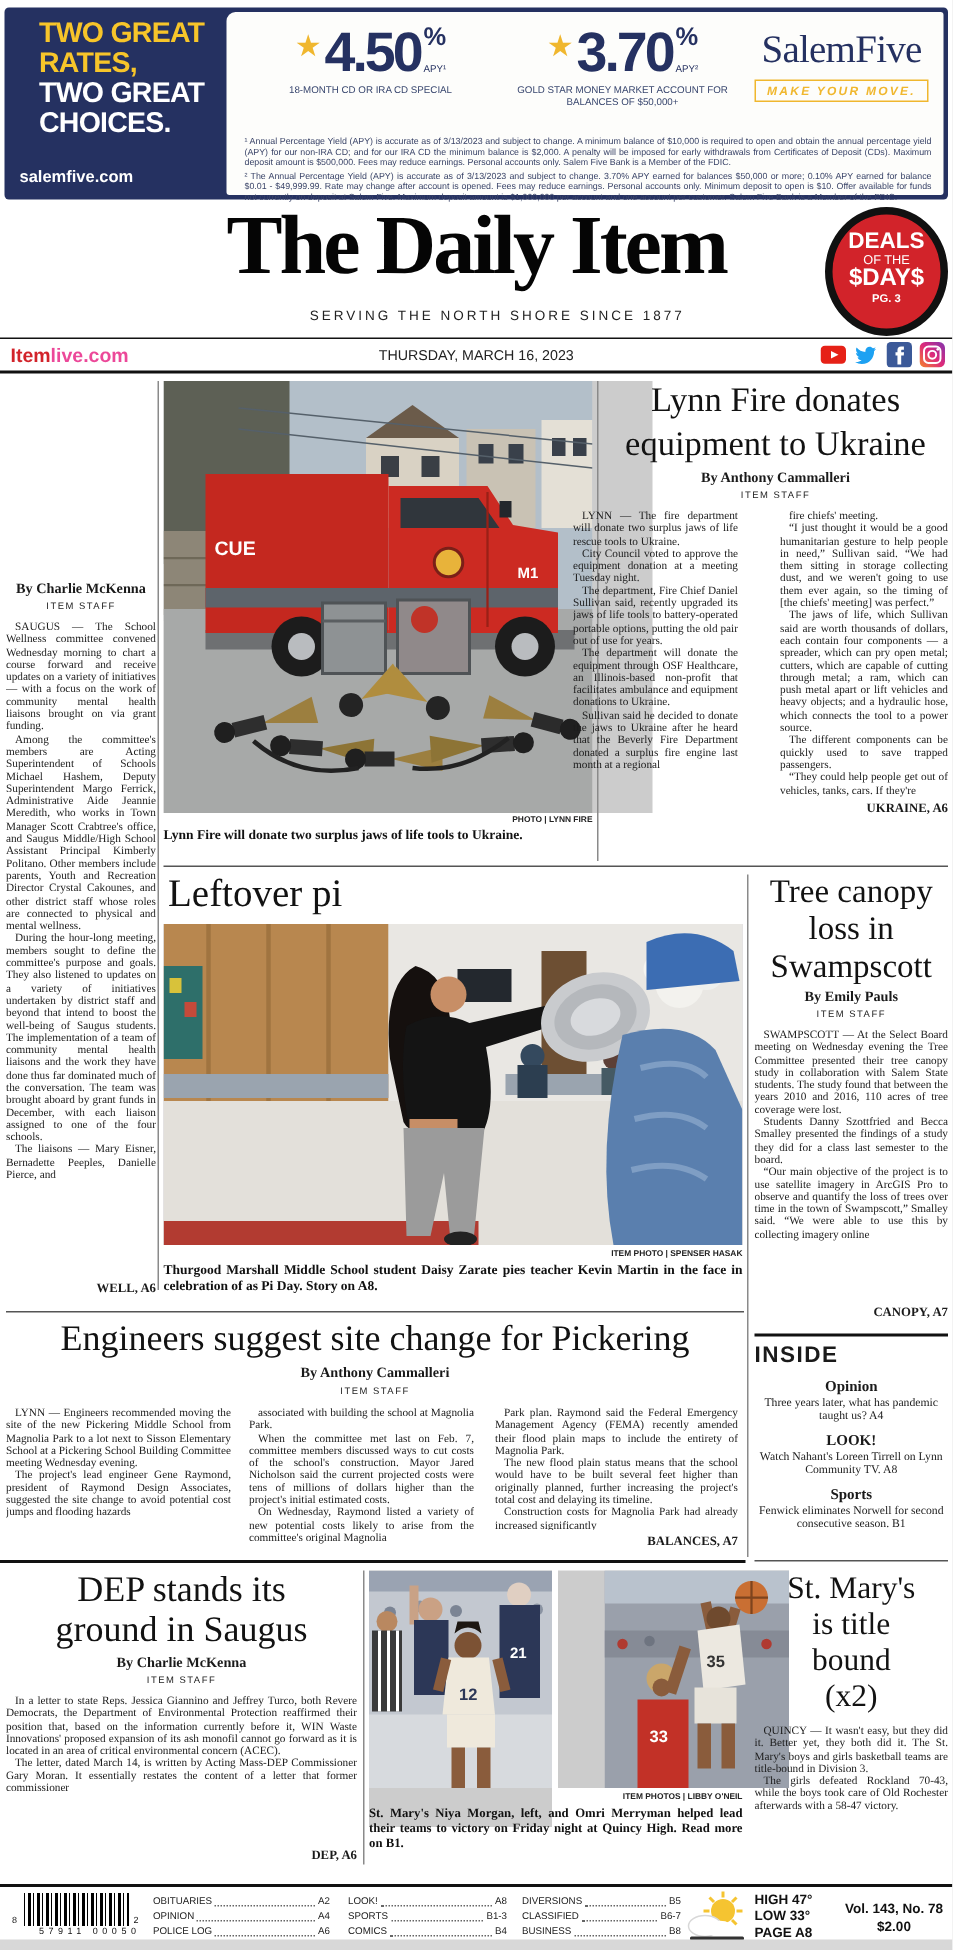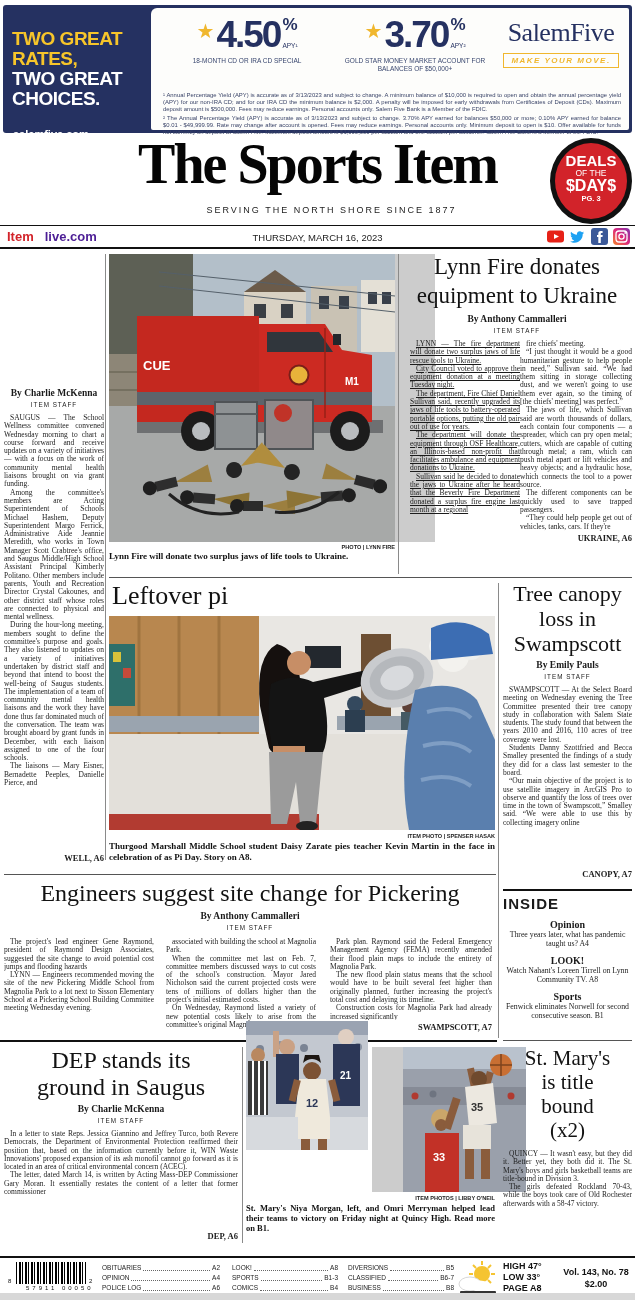--- a/index.html
+++ b/index.html
@@ -1,21 +1,21 @@
 <!DOCTYPE html>
 <html><head>
 <meta charset="utf-8">
 <style>
   html,body{margin:0;padding:0;background:#e9e9e9;}
   .page{position:relative;width:635px;height:1300px;background:#ffffff;overflow:hidden;
         font-family:"Liberation Serif",serif;color:#1a1a1a;margin:0 auto;}
   .abs{position:absolute;}
   
   .ad{position:absolute;left:3px;top:5px;width:629px;height:128px;background:#253161;border-radius:3px;}
-  .ad-left{position:absolute;left:0;top:16px;width:150px;height:128px;padding:8px 0 0 9px;box-sizing:border-box;}
+  .ad-left{position:absolute;left:0;top:0;width:150px;height:128px;padding:8px 0 0 23px;box-sizing:border-box;}
   .ad-big{font-family:"Liberation Sans",sans-serif;font-weight:bold;font-size:19px;line-height:20px;letter-spacing:-0.5px;}
   .yellow{color:#f7c52a;} .white{color:#ffffff;}
   .ad-site{position:absolute;left:10px;bottom:9px;font-family:"Liberation Sans",sans-serif;font-weight:bold;font-size:11px;color:#fff;}
   .ad-panel{position:absolute;left:148px;top:3px;right:3px;bottom:3px;background:#fdfdfb;border-radius:6px 2px 2px 2px;}
   .ad-rates{position:absolute;left:12px;top:8px;right:6px;display:flex;}
   .rate{width:168px;text-align:center;}
   .rate-line{display:flex;align-items:flex-start;justify-content:center;}
   .star-icon{color:#f0b72e;font-size:20px;line-height:30px;margin-right:2px;}
   .rate-num{font-family:"Liberation Sans",sans-serif;font-weight:bold;font-size:37px;line-height:38px;color:#253161;letter-spacing:-2px;}
   .rate-sup{display:inline-block;text-align:left;margin-left:2px;}
@@ -38,21 +38,21 @@
   .deals-badge{position:absolute;right:3px;top:138px;width:82px;height:86px;background:#d2232a;
                border:5px solid #111;border-radius:50%;text-align:center;color:#fff;
                font-family:"Liberation Sans",sans-serif;box-sizing:border-box;padding-top:10px;}
   .deals-l1{font-weight:bold;font-size:15px;line-height:15px;}
   .deals-l2{font-size:8.5px;line-height:10px;}
   .deals-l3{font-weight:bold;font-size:16px;line-height:16px;}
   .deals-l4{font-weight:bold;font-size:7.5px;line-height:10px;}
   .datebar{position:absolute;left:0;top:225px;width:635px;height:24px;border-top:1.5px solid #111;
            border-bottom:2.5px solid #111;box-sizing:border-box;}
   .site-link{position:absolute;left:7px;top:229px;font-family:"Liberation Sans",sans-serif;font-weight:bold;font-size:13px;}
-  .site-red{color:#d2232a;} .site-black{color:#4c1d95;margin-left:11px;}
+  .site-red{color:#d2232a;} .site-black{color:#ec4899;}
   .date-text{position:absolute;left:0;top:232px;width:635px;text-align:center;
              font-family:"Liberation Sans",sans-serif;font-size:9.5px;color:#222;}
   .social{position:absolute;right:5px;top:228px;display:flex;gap:5px;}
   .social .sic{width:17px;height:17px;display:block;}
   
   .v-rule{position:absolute;width:1px;background:#8a8a8a;}
   .h-rule{position:absolute;height:1px;background:#555;}
   .h-rule2{position:absolute;height:2px;background:#111;}
   
   .hl{font-family:"Liberation Serif",serif;color:#121212;text-align:center;}
@@ -124,21 +124,21 @@
           <div class="logo-tag">MAKE YOUR MOVE.</div>
         </div>
       </div>
       <div class="ad-fine">
         <p>¹ Annual Percentage Yield (APY) is accurate as of 3/13/2023 and subject to change. A minimum balance of $10,000 is required to open and obtain the annual percentage yield (APY) for our non-IRA CD; and for our IRA CD the minimum balance is $2,000. A penalty will be imposed for early withdrawals from Certificates of Deposit (CDs). Maximum deposit amount is $500,000. Fees may reduce earnings. Personal accounts only. Salem Five Bank is a Member of the FDIC.</p>
         <p>² The Annual Percentage Yield (APY) is accurate as of 3/13/2023 and subject to change. 3.70% APY earned for balances $50,000 or more; 0.10% APY earned for balance $0.01 - $49,999.99. Rate may change after account is opened. Fees may reduce earnings. Personal accounts only. Minimum deposit to open is $10. Offer available for funds not currently on deposit at Salem Five. Maximum deposit amount is $1,000,000 per account and one account per customer. Salem Five Bank is a Member of the FDIC.</p>
       </div>
     </div>
   </div>
 
-  <div class="mast-title">The Sports Item</div>
+  <div class="mast-title">The Daily Item</div>
   <div class="mast-tag">SERVING THE NORTH SHORE SINCE 1877</div>
   <div class="deals-badge">
     <div class="deals-l1">DEALS</div>
     <div class="deals-l2">OF THE</div>
     <div class="deals-l3">$DAY$</div>
     <div class="deals-l4">PG. 3</div>
   </div>
   <div class="datebar"></div>
   <div class="site-link">
     <span class="site-red">Item</span><span class="site-black">live.com</span>
@@ -268,21 +268,21 @@
   <div class="abs credit" style="left:109px;top:544px;width:286px;">PHOTO | LYNN FIRE</div>
   <div class="abs caption" style="left:109px;top:551px;width:286px;height:24px;">Lynn Fire will donate two surplus jaws of life tools to Ukraine.</div>
   <div class="v-rule" style="left:398px;top:254px;height:320px;"></div>
 
   <div class="abs hl" style="left:402px;top:252px;width:230px;font-size:23px;line-height:29px;">
     <span>Lynn Fire donates</span><br>
     <span>equipment to Ukraine</span>
   </div>
   <div class="abs by" style="left:402px;top:314px;width:230px;">By Anthony Cammalleri</div>
   <div class="abs staff" style="left:402px;top:326px;width:230px;">ITEM STAFF</div>
-  <div class="abs body-text" style="left:410px;top:340px;width:110px;height:200px;text-decoration:underline;">
+  <div class="abs body-text" style="left:382px;top:340px;width:110px;height:200px;">
       <p>LYNN — The fire department will donate two surplus jaws of life rescue tools to Ukraine.</p>
       <p>City Council voted to approve the equipment donation at a meeting Tuesday night.</p>
       <p>The department, Fire Chief Daniel Sullivan said, recently upgraded its jaws of life tools to battery-operated portable options, putting the old pair out of use for years.</p>
       <p>The department will donate the equipment through OSF Healthcare, an Illinois-based non-profit that facilitates ambulance and equipment donations to Ukraine.</p>
       <p>Sullivan said he decided to donate the jaws to Ukraine after he heard that the Beverly Fire Department donated a surplus fire engine last month at a regional</p>
     </div>
   <div class="abs body-text" style="left:520px;top:340px;width:112px;height:192px;">
       <p>fire chiefs' meeting.</p>
       <p>“I just thought it would be a good humanitarian gesture to help people in need,” Sullivan said. “We had them sitting in storage collecting dust, and we weren't going to use them ever again, so the timing of [the chiefs' meeting] was perfect.”</p>
       <p>The jaws of life, which Sullivan said are worth thousands of dollars, each contain four components — a spreader, which can pry open metal; cutters, which are capable of cutting through metal; a ram, which can push metal apart or lift vehicles and heavy objects; and a hydraulic hose, which connects the tool to a power source.</p>
@@ -369,50 +369,50 @@
       <div class="inside-text">Fenwick eliminates Norwell for second consecutive season. B1</div>
     </div>
   </div>
   <div class="h-rule" style="left:503px;top:1040px;width:129px;"></div>
 
   <div class="h-rule" style="left:4px;top:874px;width:492px;"></div>
   <div class="abs hl" style="left:4px;top:879px;width:492px;font-size:24px;line-height:28px;">Engineers suggest site change for Pickering</div>
   <div class="abs by" style="left:4px;top:911px;width:492px;">By Anthony Cammalleri</div>
   <div class="abs staff" style="left:4px;top:923px;width:492px;">ITEM STAFF</div>
   <div class="abs body-text" style="left:4px;top:938px;width:150px;height:94px;">
+      <p>LYNN — Engineers recommended moving the site of the new Pickering Middle School from Magnolia Park to a lot next to Sisson Elementary School at a Pickering School Building Committee meeting Wednesday evening.</p>
       <p>The project's lead engineer Gene Raymond, president of Raymond Design Associates, suggested the site change to avoid potential cost jumps and flooding hazards</p>
-      <p>LYNN — Engineers recommended moving the site of the new Pickering Middle School from Magnolia Park to a lot next to Sisson Elementary School at a Pickering School Building Committee meeting Wednesday evening.</p>
     </div>
   <div class="abs body-text" style="left:166px;top:938px;width:150px;height:94px;">
       <p>associated with building the school at Magnolia Park.</p>
       <p>When the committee met last on Feb. 7, committee members discussed ways to cut costs of the school's construction. Mayor Jared Nicholson said the current projected costs were tens of millions of dollars higher than the project's initial estimated costs.</p>
       <p>On Wednesday, Raymond listed a variety of new potential costs likely to arise from the committee's original Magnolia</p>
     </div>
   <div class="abs body-text" style="left:330px;top:938px;width:162px;height:82px;">
       <p>Park plan. Raymond said the Federal Emergency Management Agency (FEMA) recently amended their flood plain maps to include the entirety of Magnolia Park.</p>
       <p>The new flood plain status means that the school would have to be built several feet higher than originally planned, further increasing the project's total cost and delaying its timeline.</p>
       <p>Construction costs for Magnolia Park had already increased significantly</p>
     </div>
-  <div class="abs jump" style="left:330px;top:1022px;width:162px;">SWAMPSCOTT, A7</div>
+  <div class="abs jump" style="left:330px;top:1022px;width:162px;">BALANCES, A7</div>
   <div class="h-rule2" style="left:0;top:1040px;width:497px;"></div>
 
   <div class="abs hl" style="left:4px;top:1047px;width:234px;font-size:24px;line-height:27px;">
     <span>DEP stands its</span><br>
     <span>ground in Saugus</span>
   </div>
   <div class="abs by" style="left:4px;top:1104px;width:234px;">By Charlie McKenna</div>
   <div class="abs staff" style="left:4px;top:1116px;width:234px;">ITEM STAFF</div>
   <div class="abs body-text" style="left:4px;top:1130px;width:234px;height:100px;">
       <p>In a letter to state Reps. Jessica Giannino and Jeffrey Turco, both Revere Democrats, the Department of Environmental Protection reaffirmed their position that, based on the information currently before it, WIN Waste Innovations' proposed expansion of its ash monofil cannot go forward as it is located in an area of critical environmental concern (ACEC).</p>
       <p>The letter, dated March 14, is written by Acting Mass-DEP Commissioner Gary Moran. It essentially restates the content of a letter that former commissioner</p>
     </div>
   <div class="abs jump" style="left:4px;top:1231px;width:234px;">DEP, A6</div>
   <div class="v-rule" style="left:242px;top:1047px;height:196px;"></div>
 
-  <div class="photo" style="left:246px;top:1021px;width:122px;height:129px;">
+  <div class="photo" style="left:246px;top:1047px;width:122px;height:171px;">
     <svg width="122" height="145" viewBox="0 0 122 145">
       <rect width="122" height="145" fill="#c3c8d0"></rect>
       <rect width="122" height="14" fill="#9aa3b2"></rect>
       <circle cx="14" cy="28" r="4" fill="#7b8494"></circle>
         <circle cx="34" cy="24" r="4" fill="#8a93a2"></circle>
         <circle cx="58" cy="27" r="4" fill="#7b8494"></circle>
         <circle cx="112" cy="26" r="4" fill="#8a93a2"></circle>
       <rect y="96" width="122" height="49" fill="#d7dade"></rect>
       <circle cx="12" cy="34" r="7" fill="#b98860"></circle>
       <rect x="2" y="40" width="20" height="54" fill="#3a3a3a"></rect>

